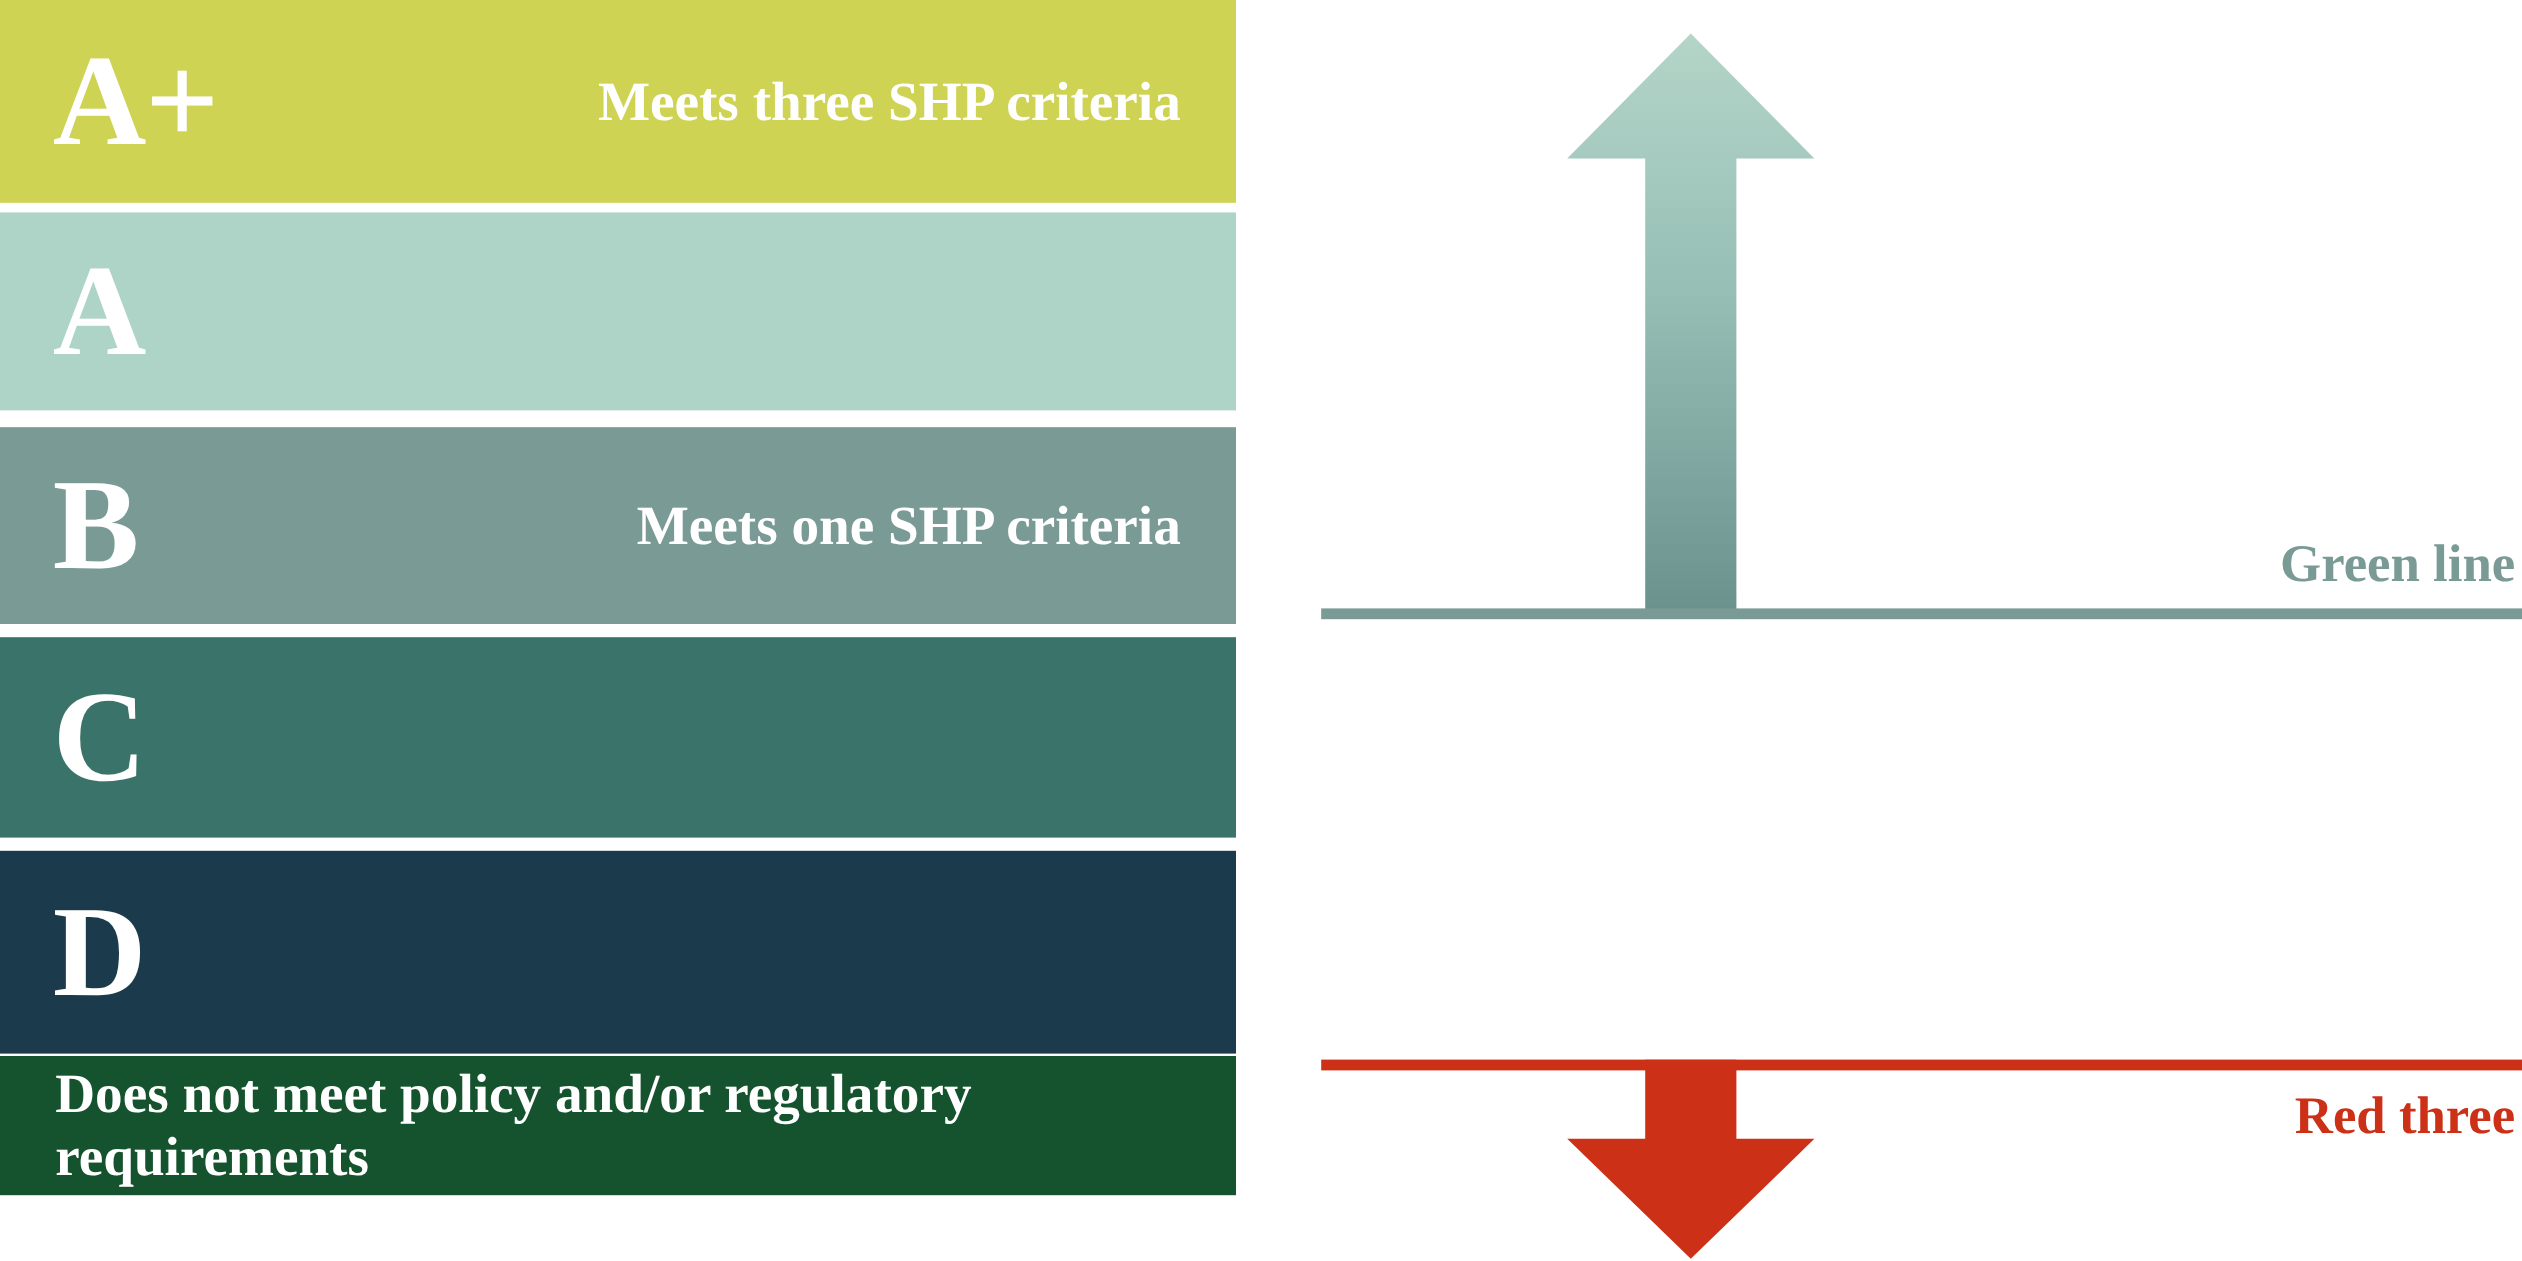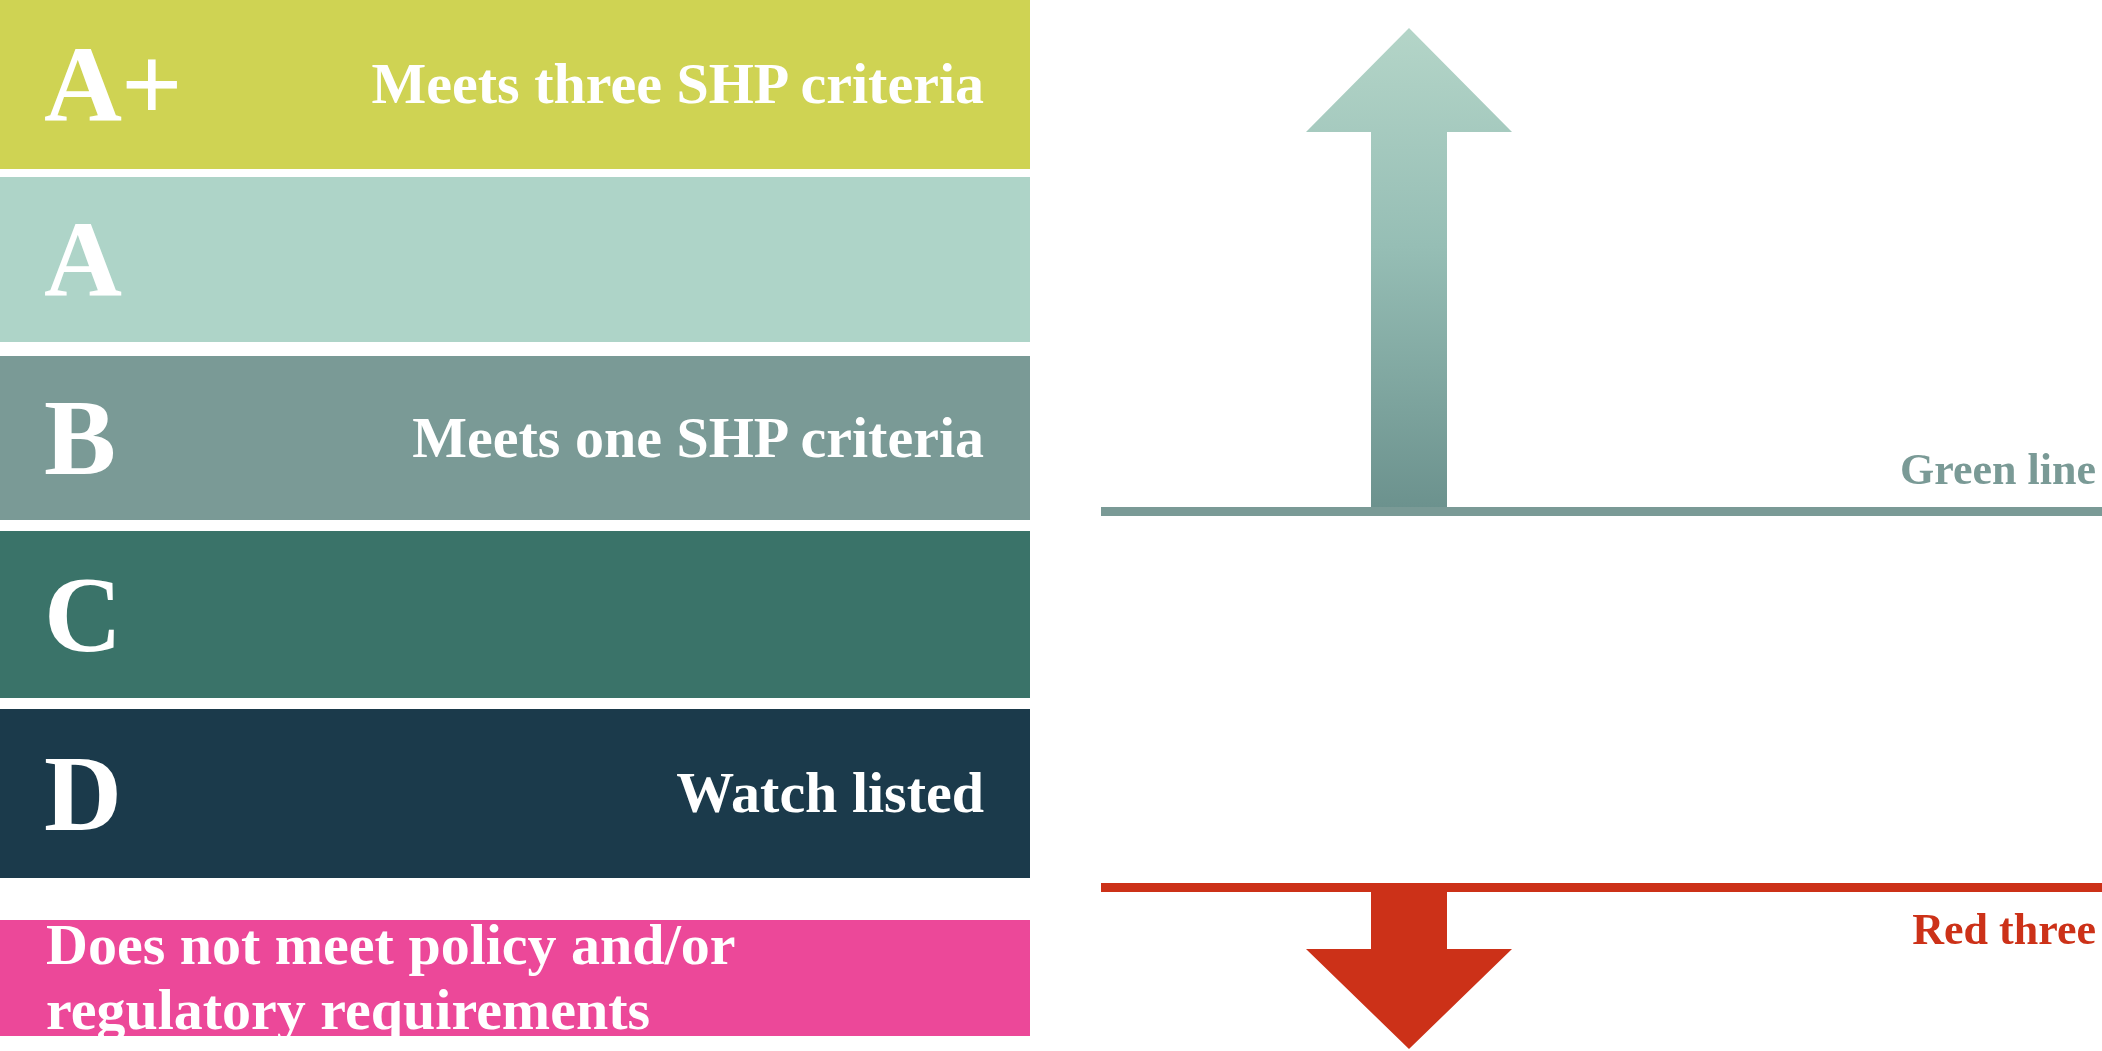--- a/index.html
+++ b/index.html
@@ -48,21 +48,21 @@
     letter-spacing: -1px;
     color: #ffffff;
     white-space: nowrap;
   }
 
   .band-desc {
     position: absolute;
     right: 46px;
     text-align: right;
     font-weight: 700;
-    font-size: 58px;
+    font-size: 46px;
     line-height: 1.12;
     color: #ffffff;
     white-space: nowrap;
   }
 
   .band-desc.wrap {
     white-space: normal;
     left: 46px;
     right: auto;
     text-align: left;
@@ -159,23 +159,22 @@
       </div>
       <div class="band" style="top: 356px; height: 164px; background: rgb(122, 154, 150);">
         <div class="band-grade">B</div>
         <div class="band-desc">Meets one SHP criteria</div>
       </div>
       <div class="band" style="top: 531px; height: 167px; background: rgb(58, 115, 105);">
         <div class="band-grade">C</div>
       </div>
       <div class="band" style="top: 709px; height: 169px; background: rgb(27, 58, 75);">
         <div class="band-grade">D</div>
-        <div class="band-desc">Watch listed</div>
-      </div>
-      <div class="band" style="top: 920px; height: 116px; background: #ec4899;">
+      </div>
+      <div class="band" style="top: 880px; height: 116px; background: #14532d;">
         <div class="band-desc wrap">Does not meet policy and/or regulatory requirements</div>
       </div>
     </div>
 
   <div class="diagram">
 
     <div class="arrow arrow-up">
       <svg viewBox="0 0 210 492" preserveAspectRatio="none" aria-hidden="true">
         <defs>
           <linearGradient id="greenGrad" x1="0" y1="0" x2="0" y2="1">

